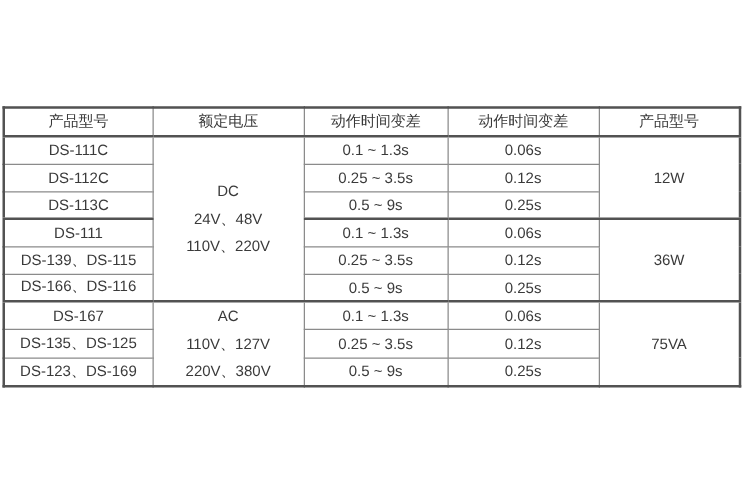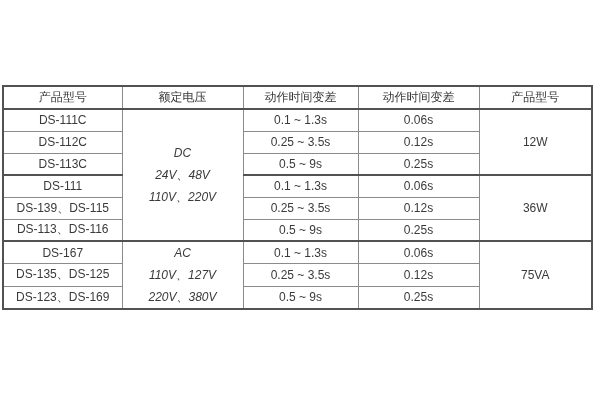--- a/index.html
+++ b/index.html
@@ -30,21 +30,21 @@
     overflow: hidden;
     white-space: nowrap;
   }
   .spec-table th {
     height: 23px;
     border-bottom: 2px solid #525252;
     color: #383838;
   }
   .spec-table td { height: 22px; }
   .spec-table tr.group-start td { border-top: 2px solid #525252; }
-  .voltage-cell div { line-height: 22px; font-style: italic; }
+  .voltage-cell div { line-height: 22px; }
 </style>
 </head>
 <body>
 
 <table class="spec-table">
   <colgroup>
     <col style="width:119px">
     <col style="width:121px">
     <col style="width:115px">
     <col style="width:121px">
@@ -86,21 +86,21 @@
       <td>0.1 ~ 1.3s</td>
       <td>0.06s</td>
       <td rowspan="3">36W</td>
     </tr>
     <tr>
       <td>DS-139、DS-115</td>
       <td>0.25 ~ 3.5s</td>
       <td>0.12s</td>
     </tr>
     <tr>
-      <td>DS-113、DS-116</td>
+      <td>DS-166、DS-116</td>
       <td>0.5 ~ 9s</td>
       <td>0.25s</td>
     </tr>
     <tr class="group-start">
       <td>DS-167</td>
       <td class="voltage-cell" rowspan="3">
         <div>AC</div>
         <div>110V、127V</div>
         <div>220V、380V</div>
       </td>

